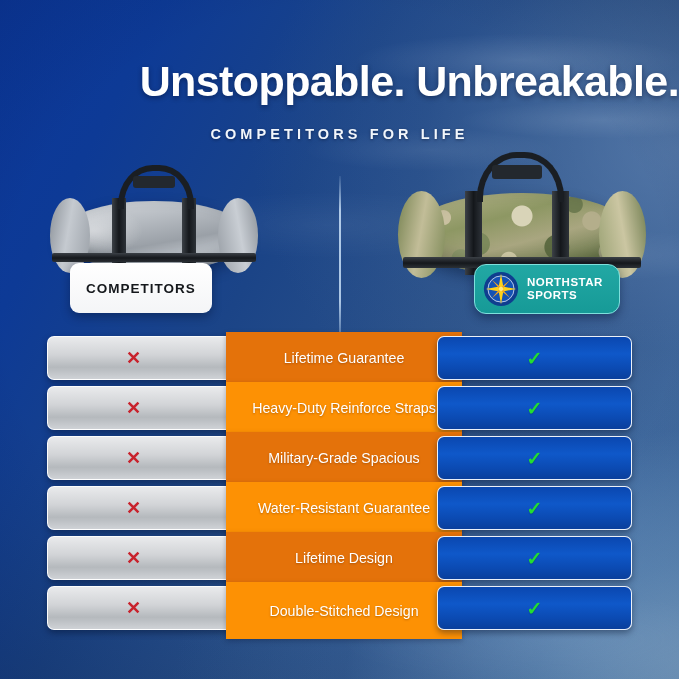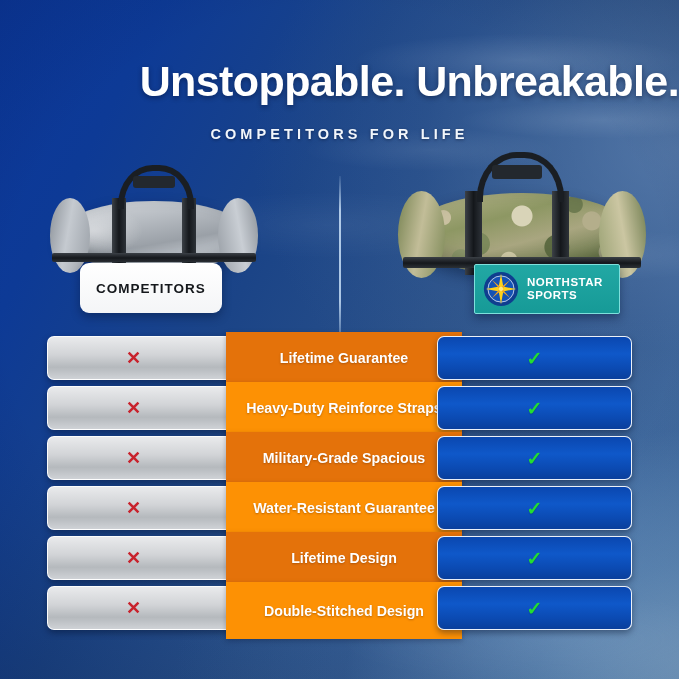--- a/index.html
+++ b/index.html
@@ -157,21 +157,21 @@
     top: 4%;
     width: 20%;
     height: 11%;
     background: #23282e;
     border-radius: 3px;
   }
 
   
   .tag-competitors {
     position: absolute;
-    left: 80px;
+    left: 70px;
     top: 263px;
     width: 142px;
     height: 50px;
     background: linear-gradient(to bottom, #ffffff 0%, #f4f5f7 100%);
     border-radius: 9px;
     box-shadow: 0 4px 10px rgba(3,16,45,.38);
     display: flex;
     align-items: center;
     justify-content: center;
     color: #15181c;
@@ -180,21 +180,21 @@
     letter-spacing: 1.0px;
   }
   .tag-brand {
     position: absolute;
     left: 474px;
     top: 264px;
     width: 146px;
     height: 50px;
     background: linear-gradient(to bottom,#22a8a4,#169a97);
     border: 1.5px solid #7ee0dc;
-    border-radius: 2px;
+    border-radius: 12px;
     box-shadow: 0 4px 10px rgba(3,16,45,.40);
     display: flex;
     align-items: center;
     padding-left: 8px;
     box-sizing: border-box;
   }
   .brand-mark { width: 36px; height: 36px; flex: 0 0 36px; }
   .brand-name {
     margin-left: 8px;
     color: #ffffff;
@@ -252,21 +252,21 @@
     position: absolute;
     left: 226px;
     width: 236px;
     top: -4px;
     height: 51px;
     display: flex;
     align-items: center;
     justify-content: center;
     color: #ffffff;
     font-size: 14.2px;
-    font-weight: 700;
+    font-weight: 400;
     text-align: center;
     text-shadow: 0 1px 2px rgba(110,50,0,.45);
     box-shadow: 0 2px 5px rgba(2,12,38,.25);
   }
   .shade-dark   { background: #e4720a; }
   .shade-bright { background: #fd9104; }
 </style>
 </head>
 <body>
 

